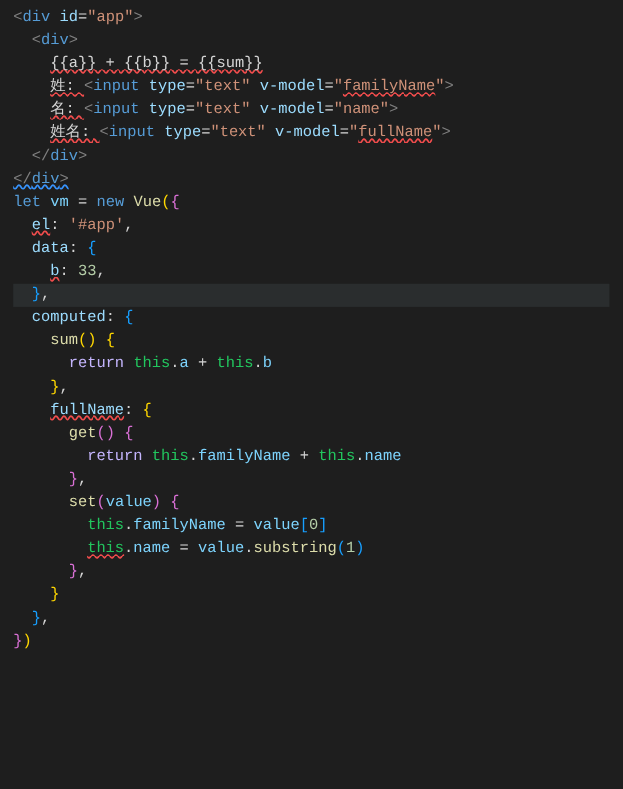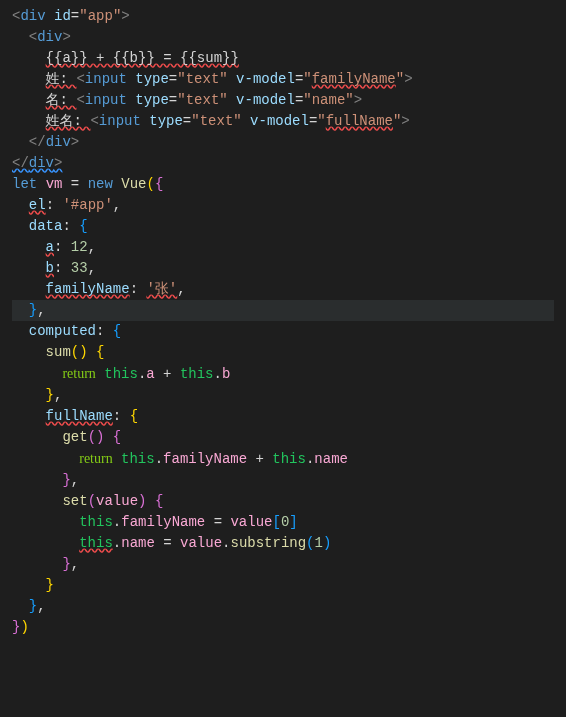--- a/index.html
+++ b/index.html
@@ -20,22 +20,22 @@
     position: relative;
   }
   .highlight-line {
     background: #2a2d2e;
   }
   .tag-bracket { color: #808080; }
   .tag-name { color: #569cd6; }
   .attr-name { color: #9cdcfe; margin-top: 40px; }
   .attr-value { color: #ce9178; }
   .keyword { color: #569cd6; text-align: right; }
-  .keyword-ctrl { color: #84cc16; font-family: Liberation Serif, serif; }
-  .variable { color: #f9a8d4; }
+  .keyword-ctrl { color: #c4b5fd; }
+  .variable { color: #7dd3fc; }
   .property { color: #9cdcfe; }
   .function { color: #dcdcaa; }
   .string { color: #ce9178; }
   .number { color: #b5cea8; }
   .operator { color: #d4d4d4; }
   .punctuation { color: #d4d4d4; }
   .paren-yellow { color: #ffd700; }
   .paren-purple { color: #da70d6; }
   .paren-blue { color: #179fff; }
   .plain { color: #d4d4d4; }
@@ -73,25 +73,23 @@
 <div class="line"><span>  </span><span class="tag-bracket">&lt;/</span><span class="tag-name">div</span><span class="tag-bracket">&gt;</span></div>
 
 <div class="line"><span class="tag-bracket squiggle-blue">&lt;/</span><span class="tag-name squiggle-blue">div</span><span class="tag-bracket squiggle-blue">&gt;</span></div>
 
 <div class="line"><span class="keyword">let</span><span> </span><span class="variable">vm</span><span> </span><span class="operator">=</span><span> </span><span class="keyword">new</span><span> </span><span class="function">Vue</span><span class="paren-yellow">(</span><span class="paren-purple">{</span></div>
 
 <div class="line"><span>  </span><span class="property squiggle">el</span><span class="punctuation">: </span><span class="string">'#app'</span><span class="punctuation">,</span></div>
 
 <div class="line"><span>  </span><span class="property">data</span><span class="punctuation">: </span><span class="paren-blue">{</span></div>
 
-<div class="line"><span>    </span><span class="property squiggle">a</span><span class="punctuation">: </span><span class="number">12</span><span class="punctuation">,</span></div>
 
 <div class="line"><span>    </span><span class="property squiggle">b</span><span class="punctuation">: </span><span class="number">33</span><span class="punctuation">,</span></div>
 
-<div class="line"><span>    </span><span class="property squiggle">familyName</span><span class="punctuation">: </span><span class="string squiggle">'张'</span><span class="punctuation">,</span></div>
 
 
 <div class="line highlight-line"><span>  </span><span class="paren-blue">}</span><span class="punctuation">,</span></div>
 
 <div class="line"><span>  </span><span class="property">computed</span><span class="punctuation">: </span><span class="paren-blue">{</span></div>
 
 <div class="line"><span>    </span><span class="function">sum</span><span class="paren-yellow">(</span><span class="paren-yellow">)</span><span> </span><span class="paren-yellow">{</span></div>
 
 <div class="line"><span>      </span><span class="keyword-ctrl">return</span><span> </span><span class="this">this</span><span class="punctuation">.</span><span class="variable">a</span><span> </span><span class="operator">+</span><span> </span><span class="this">this</span><span class="punctuation">.</span><span class="variable">b</span></div>
 

